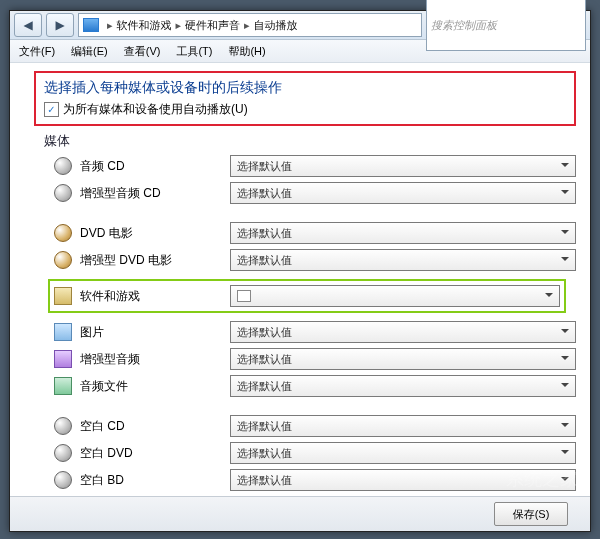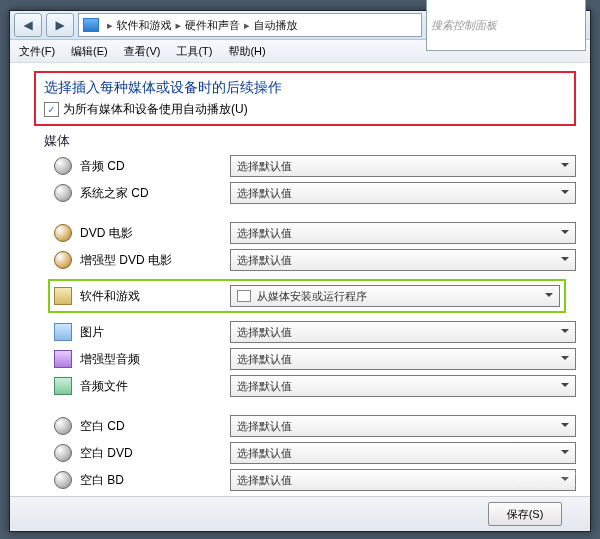--- a/index.html
+++ b/index.html
@@ -27,21 +27,21 @@
     .ic-pic{background:linear-gradient(#cde7ff,#8abce8);border:1px solid #5a8ab8}
     .ic-vid{background:linear-gradient(#e6ccff,#b07fe0);border:1px solid #7a4fb0}
     .ic-aud{background:linear-gradient(#cfeedb,#7fc99b);border:1px solid #4a8f63}
     .ic-mix{background:linear-gradient(45deg,#f5e9b8 50%,#cde7ff 50%);border:1px solid #888}
     .row .lbl{flex:0 0 150px;font-size:12px;color:#000}
     .dd{flex:1;height:20px;border:1px solid #7a7a7a;background:linear-gradient(#fefefe,#ececec);display:flex;align-items:center;padding:0 6px;font-size:11px;color:#333;position:relative;cursor:default}
     .dd::after{content:"";position:absolute;right:6px;top:7px;border:4px solid transparent;border-top-color:#444}
     .dd .dd-ic{width:12px;height:10px;border:1px solid #888;background:#fff;margin-right:6px}
     .highlight{border:2px solid #84cc16;padding:4px;margin:8px 10px 8px 14px}
     .highlight .row{margin:0}
-    .footer{position:absolute;bottom:0;left:0;right:0;height:34px;background:linear-gradient(#f2f4f7,#e3e8ee);border-top:1px solid #c6cdd5;display:flex;align-items:center;justify-content:flex-end;padding:0 28px;gap:20px}
+    .footer{position:absolute;bottom:0;left:0;right:0;height:34px;background:linear-gradient(#f2f4f7,#e3e8ee);border-top:1px solid #c6cdd5;display:flex;align-items:center;justify-content:flex-end;padding:0 22px;gap:20px}
     .btn{min-width:72px;height:22px;border:1px solid #8a8a8a;border-radius:2px;background:linear-gradient(#fdfdfd,#e4e4e4);font-size:11px;display:flex;align-items:center;justify-content:center;cursor:default}
     ::-webkit-scrollbar{width:16px}
     ::-webkit-scrollbar-track{background:#efefef;border-left:1px solid #ccc}
     ::-webkit-scrollbar-thumb{background:linear-gradient(#dfe9f3,#bdd0e3);border:1px solid #97aabd;border-radius:2px}
     .wm{position:absolute;right:12px;bottom:40px;opacity:.25;color:#fff;pointer-events:none;font-size:18px;font-weight:normal}
   </style>
 </head>
 <body>
 
 <div class="window">
@@ -83,21 +83,21 @@
     <div id="g1">
         <div class="row">
           <span class="icon ic-disc"></span>
           <span class="lbl">音频 CD</span>
           <div class="dd">
             <span>选择默认值</span>
           </div>
         </div>
         <div class="row">
           <span class="icon ic-disc"></span>
-          <span class="lbl">系统之家 CD</span>
+          <span class="lbl">增强型音频 CD</span>
           <div class="dd">
             <span>选择默认值</span>
           </div>
         </div>
       </div>
     <div style="height:8px"></div>
     <div id="g2">
         <div class="row">
           <span class="icon ic-dvd"></span>
           <span class="lbl">DVD 电影</span>
@@ -113,21 +113,20 @@
           </div>
         </div>
       </div>
 
     <div class="highlight">
       <div class="row">
         <span class="icon ic-sw"></span>
         <span class="lbl">软件和游戏</span>
         <div class="dd">
           <span class="dd-ic"></span>
-          <span>从媒体安装或运行程序</span>
         </div>
       </div>
     </div>
 
     <div id="g3">
         <div class="row">
           <span class="icon ic-pic"></span>
           <span class="lbl">图片</span>
           <div class="dd">
             <span>选择默认值</span>

